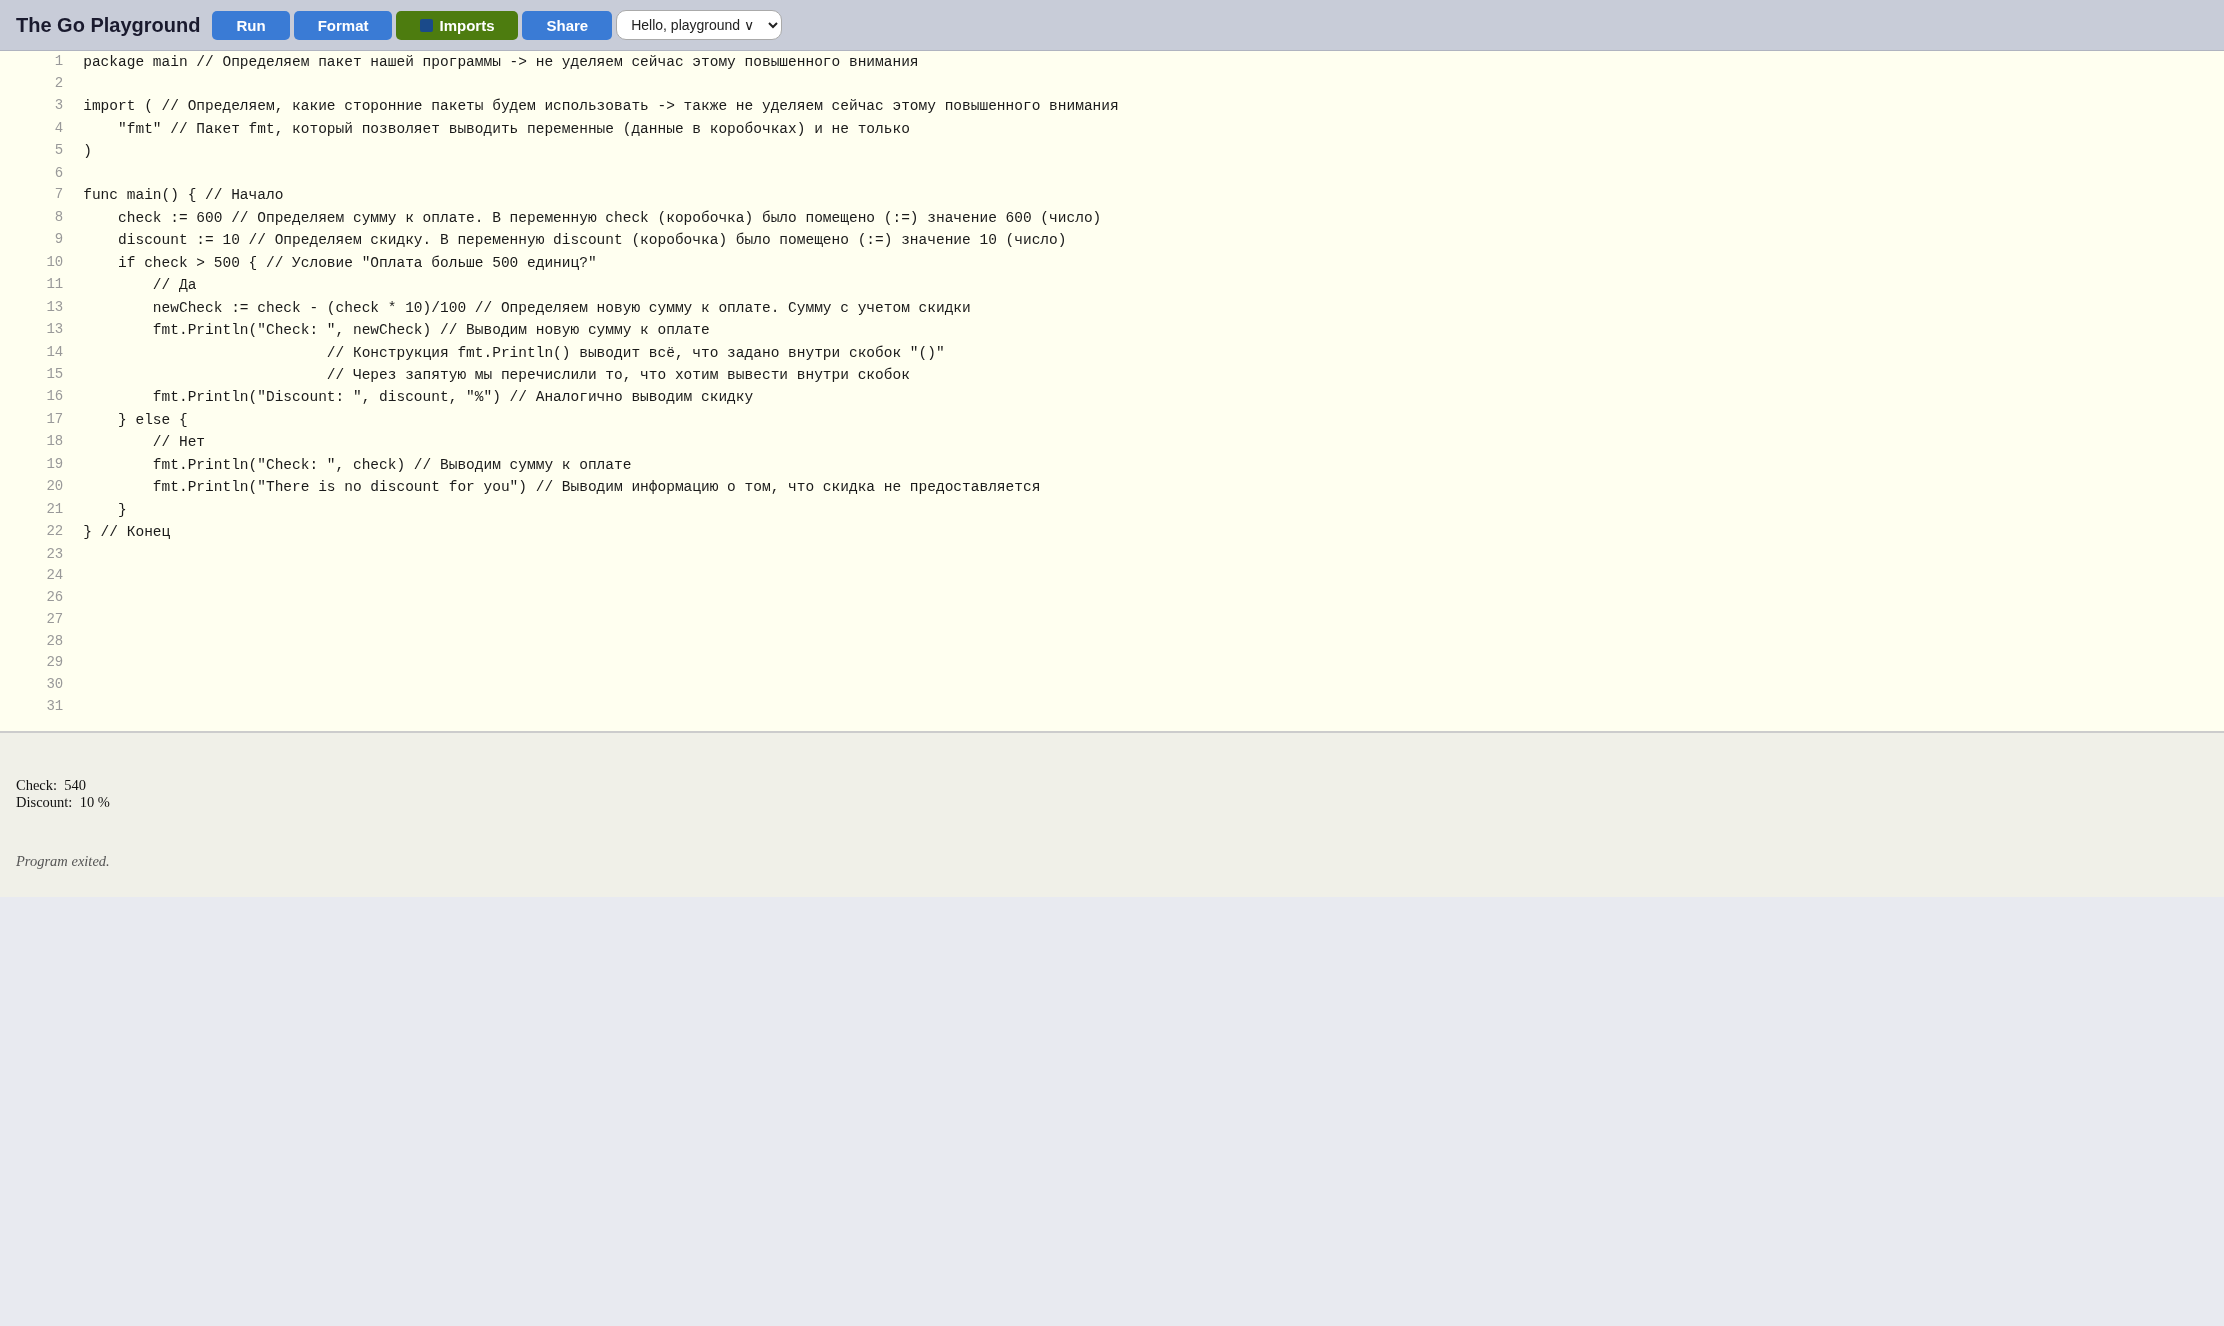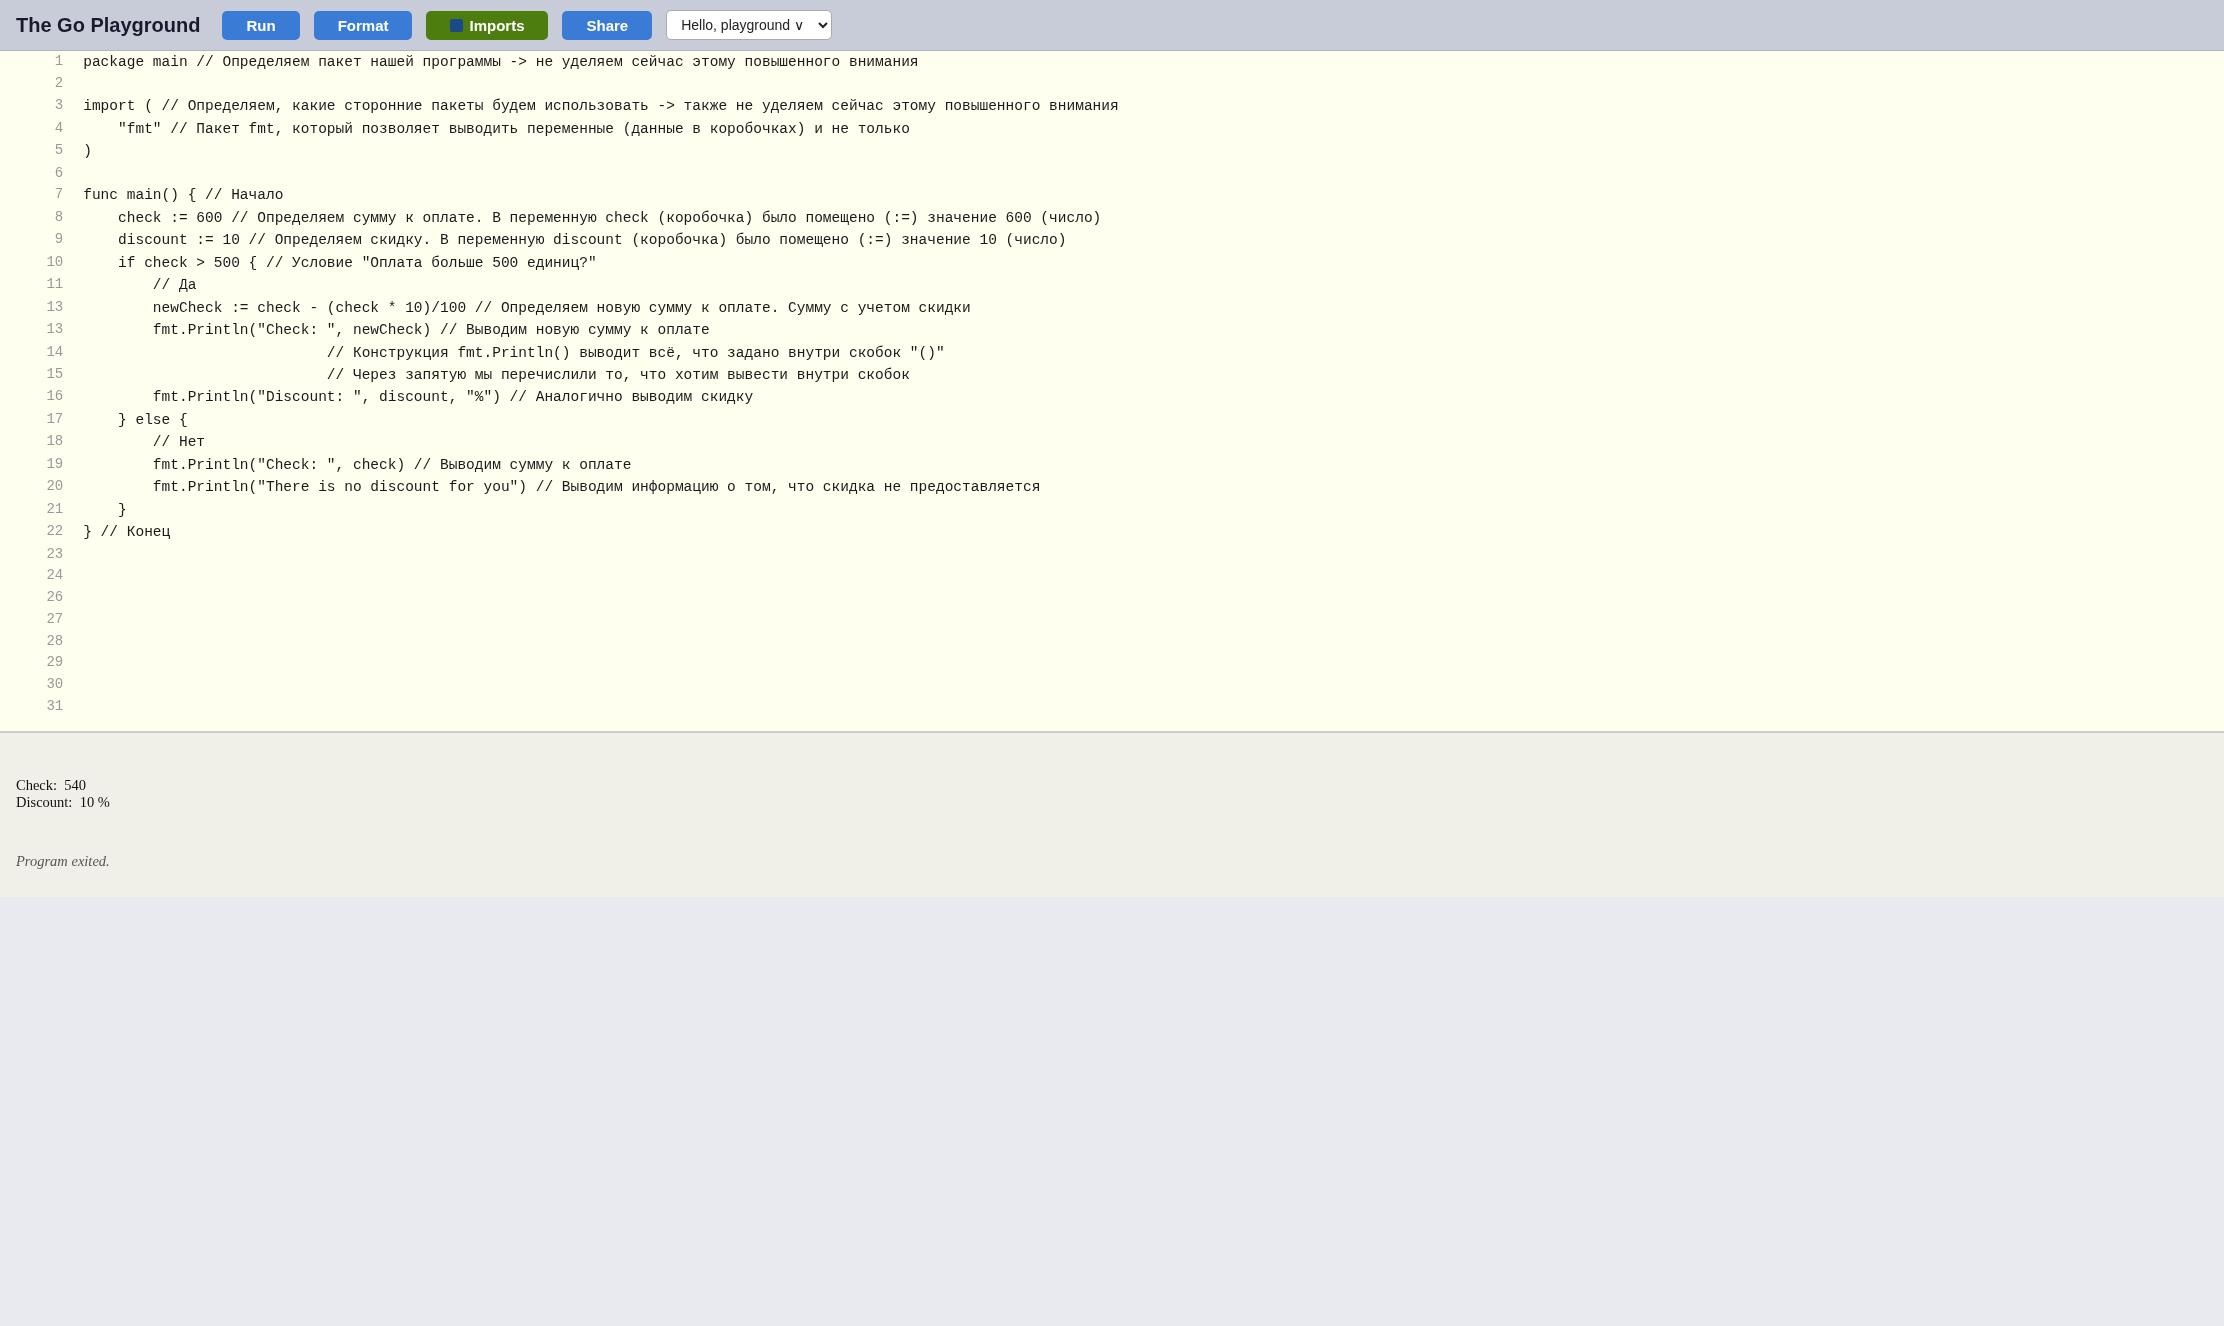--- a/index.html
+++ b/index.html
@@ -6,21 +6,21 @@
     body {
       font-family: 'Courier New', Courier, monospace;
       background: #e8eaf0;
       min-height: 100vh;
     }
     .header {
       background: #c8ccd8;
       padding: 10px 16px;
       display: flex;
       align-items: center;
-      gap: 14px;
+      gap: 4px;
       border-bottom: 1px solid #b0b4c0;
     }
     .app-title {
       font-family: Arial, sans-serif;
       font-size: 20px;
       font-weight: bold;
       color: #1a1a2e;
       margin-right: 8px;
     }
     .btn {
@@ -53,21 +53,21 @@
       border-radius: 2px;
     }
     .btn-share {
       background: #3a7bd5;
     }
     .select-example {
       font-family: Arial, sans-serif;
       font-size: 14px;
       padding: 5px 10px;
       border: 1px solid #aaa;
-      border-radius: 5px;
+      border-radius: 10px;
       background: white;
       cursor: pointer;
       color: #222;
     }
     .editor-area {
       background: #fffff0;
       padding: 0;
       min-height: 680px;
       overflow-x: auto;
     }

